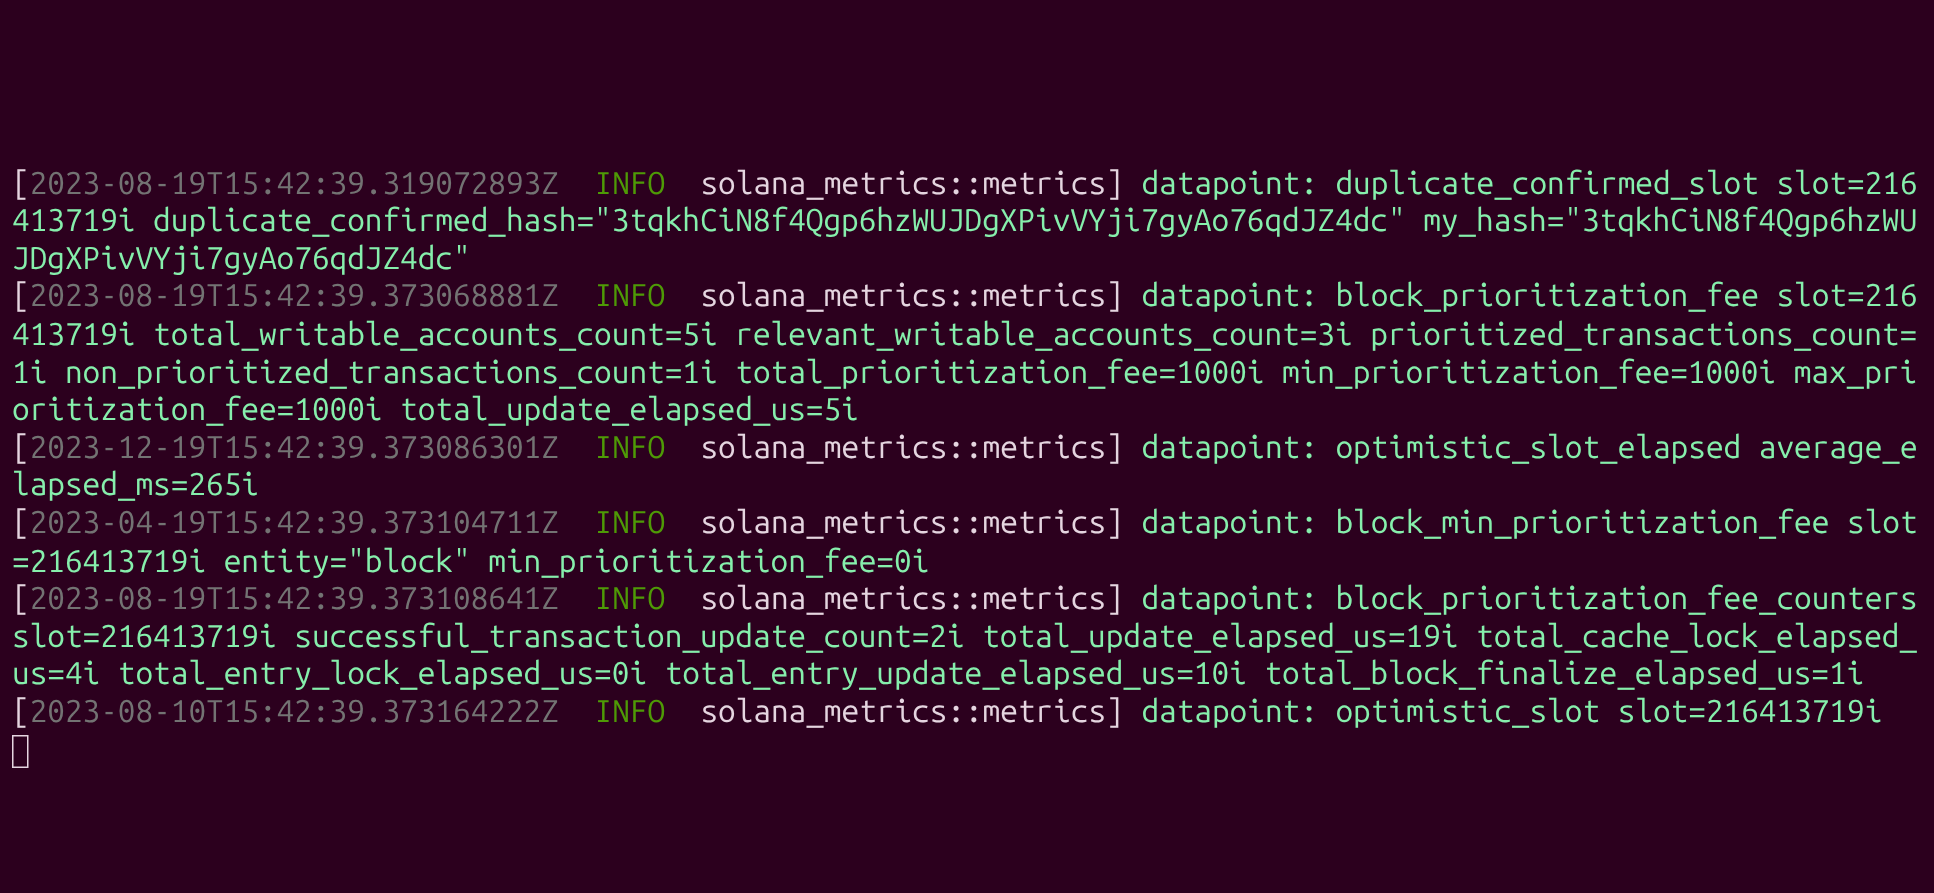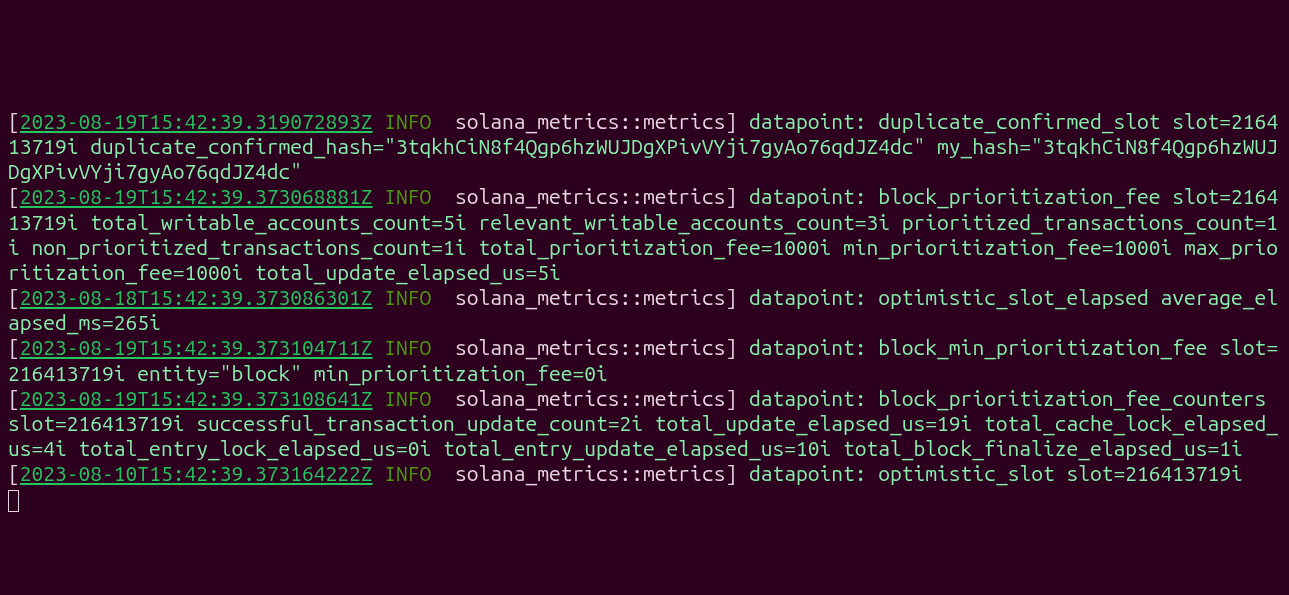--- a/index.html
+++ b/index.html
@@ -20,25 +20,25 @@
       white-space: pre-wrap;
       word-break: break-all;
     }
     .log-line {
       display: inline;
     }
     .bracket {
       color: #e5d5e0;
     }
     .timestamp {
-      color: #22c55e;
-      text-decoration: underline;
+      color: #737373;
     }
     .level {
       color: #4e9a06;
+      margin-left: 12px;
     }
     .source {
       color: #e5d5e0;
       margin-top: 27px;
     }
     .message {
       color: #86efac;
     }
     .cursor {
       display: inline-block;
@@ -48,20 +48,20 @@
       vertical-align: bottom;
     }
   </style>
 </head>
 <body>
 
 
 
 <div id="terminal"><span class="log-line"><span class="bracket">[</span><span class="timestamp">2023-08-19T15:42:39.319072893Z</span> <span class="level">INFO</span>  <span class="source">solana_metrics::metrics</span><span class="bracket">]</span> <span class="message">datapoint: duplicate_confirmed_slot slot=216413719i duplicate_confirmed_hash="3tqkhCiN8f4Qgp6hzWUJDgXPivVYji7gyAo76qdJZ4dc" my_hash="3tqkhCiN8f4Qgp6hzWUJDgXPivVYji7gyAo76qdJZ4dc"</span></span>
 <span class="log-line"><span class="bracket">[</span><span class="timestamp">2023-08-19T15:42:39.373068881Z</span> <span class="level">INFO</span>  <span class="source">solana_metrics::metrics</span><span class="bracket">]</span> <span class="message">datapoint: block_prioritization_fee slot=216413719i total_writable_accounts_count=5i relevant_writable_accounts_count=3i prioritized_transactions_count=1i non_prioritized_transactions_count=1i total_prioritization_fee=1000i min_prioritization_fee=1000i max_prioritization_fee=1000i total_update_elapsed_us=5i</span></span>
-<span class="log-line"><span class="bracket">[</span><span class="timestamp">2023-08-18T15:42:39.373086301Z</span> <span class="level">INFO</span>  <span class="source">solana_metrics::metrics</span><span class="bracket">]</span> <span class="message">datapoint: optimistic_slot_elapsed average_elapsed_ms=265i</span></span>
-<span class="log-line"><span class="bracket">[</span><span class="timestamp">2023-08-19T15:42:39.373104711Z</span> <span class="level">INFO</span>  <span class="source">solana_metrics::metrics</span><span class="bracket">]</span> <span class="message">datapoint: block_min_prioritization_fee slot=216413719i entity="block" min_prioritization_fee=0i</span></span>
+<span class="log-line"><span class="bracket">[</span><span class="timestamp">2023-12-19T15:42:39.373086301Z</span> <span class="level">INFO</span>  <span class="source">solana_metrics::metrics</span><span class="bracket">]</span> <span class="message">datapoint: optimistic_slot_elapsed average_elapsed_ms=265i</span></span>
+<span class="log-line"><span class="bracket">[</span><span class="timestamp">2023-04-19T15:42:39.373104711Z</span> <span class="level">INFO</span>  <span class="source">solana_metrics::metrics</span><span class="bracket">]</span> <span class="message">datapoint: block_min_prioritization_fee slot=216413719i entity="block" min_prioritization_fee=0i</span></span>
 <span class="log-line"><span class="bracket">[</span><span class="timestamp">2023-08-19T15:42:39.373108641Z</span> <span class="level">INFO</span>  <span class="source">solana_metrics::metrics</span><span class="bracket">]</span> <span class="message">datapoint: block_prioritization_fee_counters slot=216413719i successful_transaction_update_count=2i total_update_elapsed_us=19i total_cache_lock_elapsed_us=4i total_entry_lock_elapsed_us=0i total_entry_update_elapsed_us=10i total_block_finalize_elapsed_us=1i</span></span>
 <span class="log-line"><span class="bracket">[</span><span class="timestamp">2023-08-10T15:42:39.373164222Z</span> <span class="level">INFO</span>  <span class="source">solana_metrics::metrics</span><span class="bracket">]</span> <span class="message">datapoint: optimistic_slot slot=216413719i</span></span>
 <span class="cursor"></span></div>
 
 
 
 
 </body></html>

